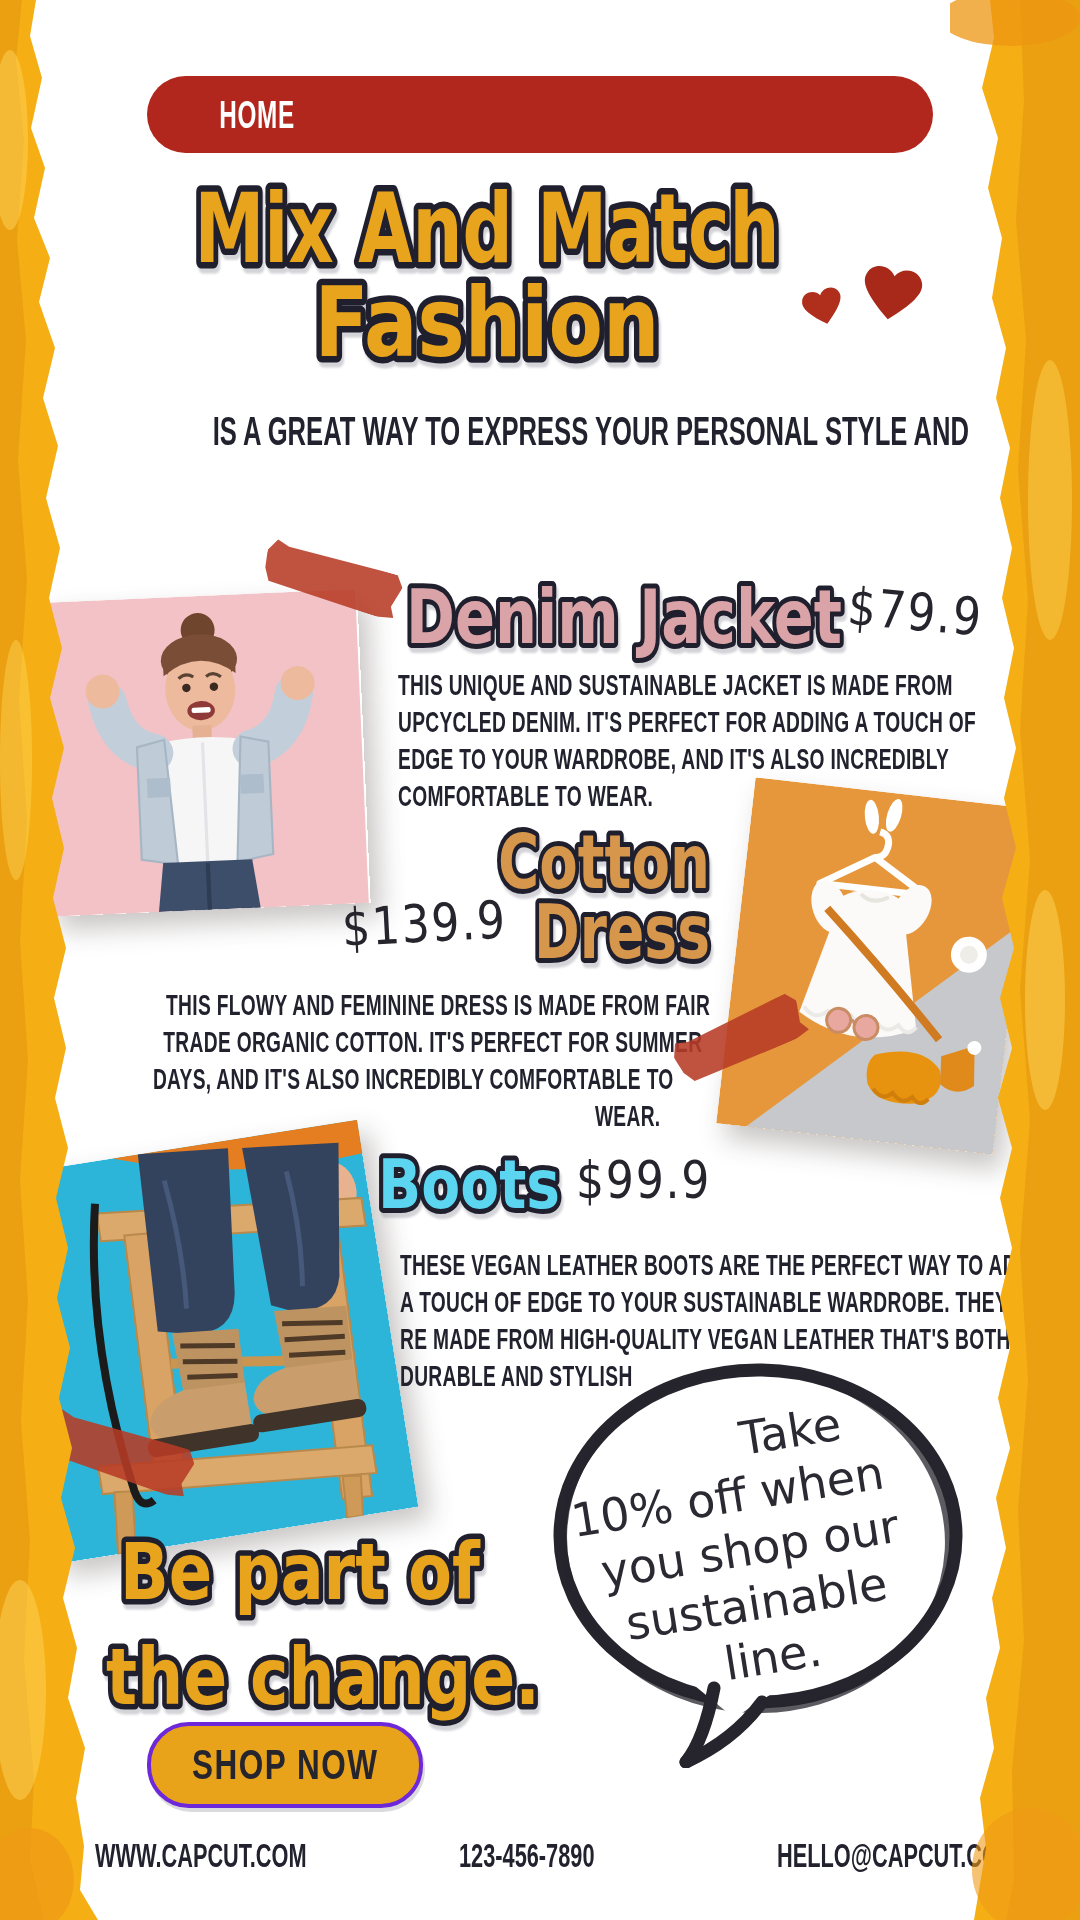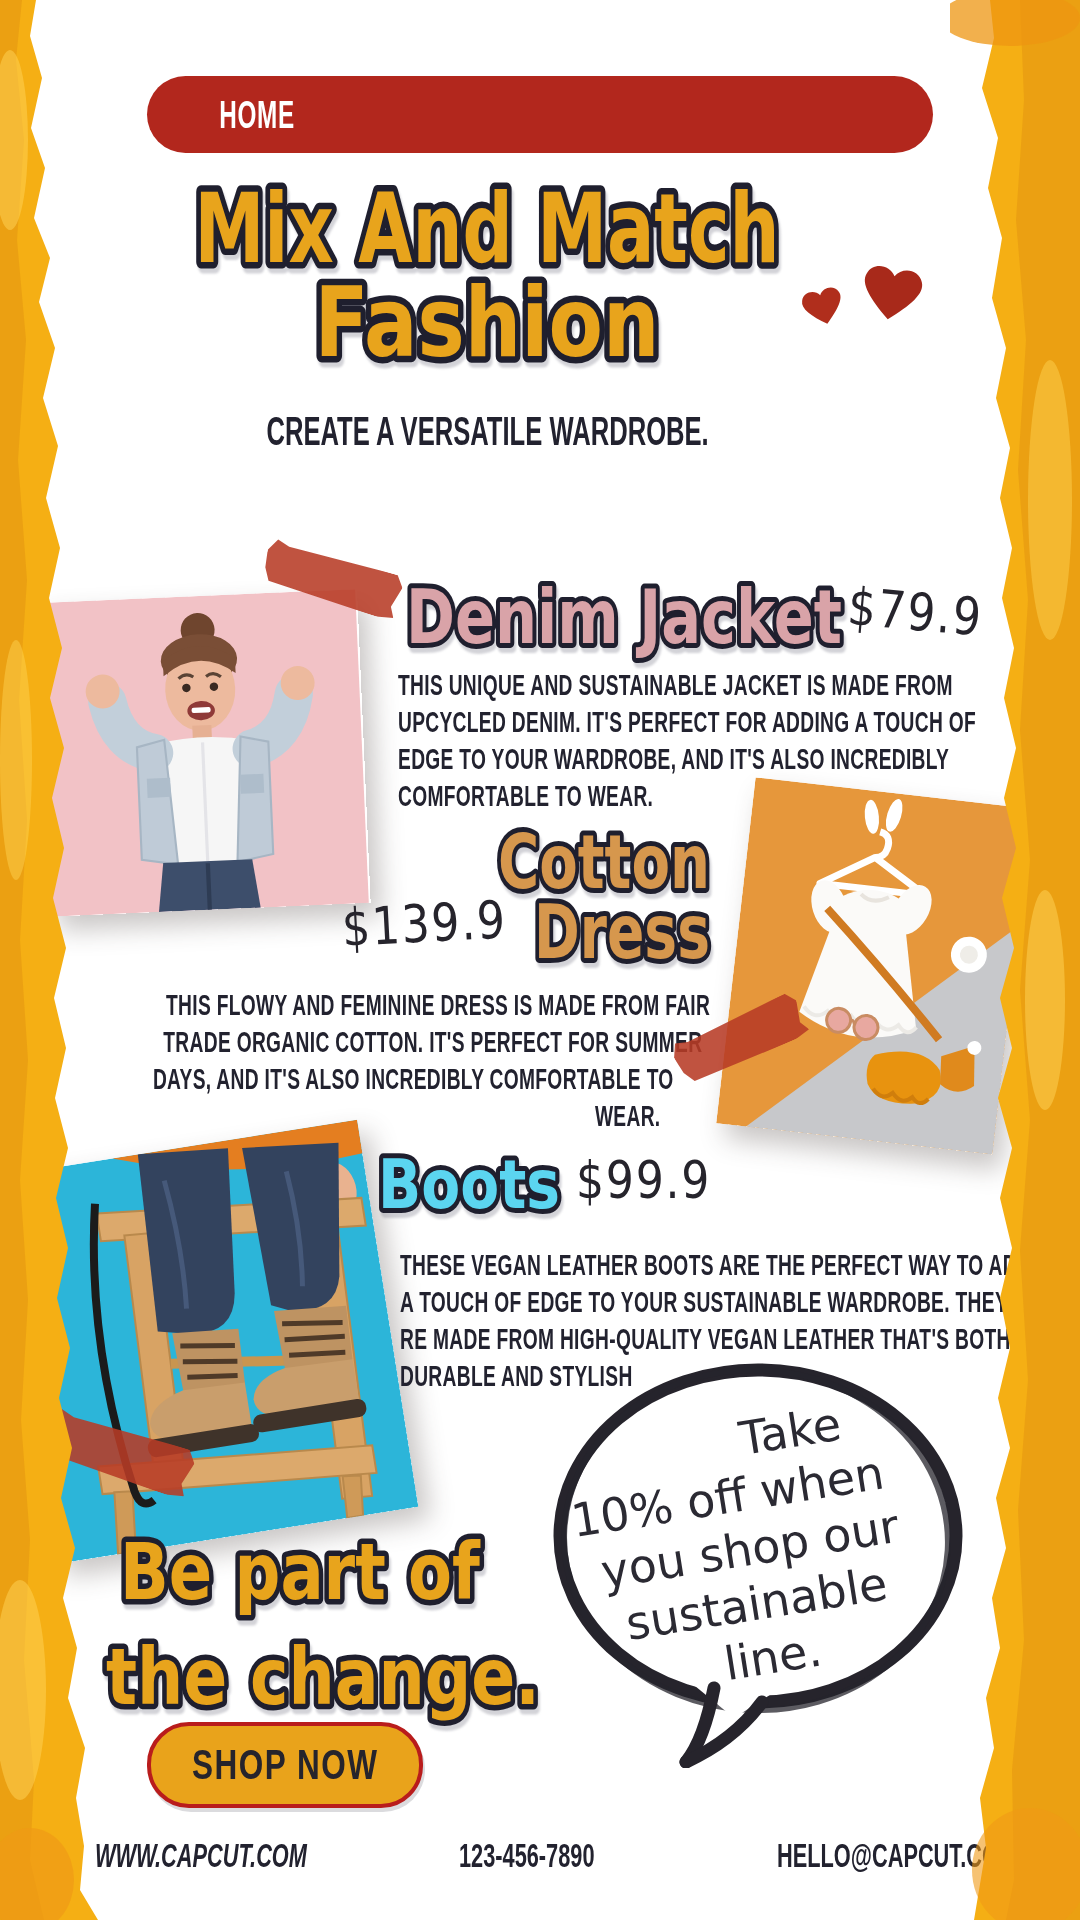--- a/index.html
+++ b/index.html
@@ -37,21 +37,21 @@
         clip-path:polygon(0 30%,5% 2%,14% 10%,94% 0,100% 24%,96% 70%,100% 92%,88% 100%,7% 94%,2% 68%);}
   
   .promo-text{left:560px;top:1412px;width:380px;transform:rotate(-9deg);z-index:22;
               font-family:"DejaVu Sans",sans-serif;color:#2B2A33;font-size:46px;line-height:55px;text-align:center;}
   .promo-text .pl{white-space:nowrap;}
   .pl0{transform:translateX(58px);}
   .pl1{transform:translateX(-14px);}
   .pl3{transform:translateX(-2px);}
   .pl4{transform:translateX(6px);}
   
-  .shop-btn{left:147px;top:1722px;width:268px;height:78px;background:#E9A31B;border:4px solid #b91c1c;
+  .shop-btn{left:147px;top:1722px;width:268px;height:78px;background:#E9A31B;border:4px solid #6d28d9;
             border-radius:42px;display:flex;align-items:center;justify-content:center;cursor:pointer;z-index:25;
             box-shadow:2px 4px 0 rgba(110,110,125,.25);}
   .shop-btn span{display:inline-block;transform:scaleX(0.75);font-size:42px;font-weight:700;
                  letter-spacing:2px;color:#26242C;white-space:nowrap;}
   
   .footer-item{position:absolute;top:1836px;font-size:34px;z-index:25;}
   .edge{position:absolute;top:0;height:1920px;width:130px;z-index:40;pointer-events:none;}
 </style>
 </head>
 <body>
@@ -84,21 +84,21 @@
   <text x="487" y="134" text-anchor="middle" font-size="96" fill="#E8A41C" stroke-width="13" textLength="585" lengthAdjust="spacingAndGlyphs">Mix And Match</text>
   <text x="487" y="228" text-anchor="middle" font-size="96" fill="#E8A41C" stroke-width="13" textLength="345" lengthAdjust="spacingAndGlyphs">Fashion</text>
 </svg>
 
 <svg class="abs" style="left:775px;top:252px;z-index:20;" width="165" height="100" viewBox="0 0 165 100">
   <path transform="translate(20,42) scale(1.05) rotate(-14)" fill="#B02E1C" d="M23 7 C19 0 8 0 5 8 C2 15 10 24 23 35 C36 24 44 15 41 8 C38 0 27 0 23 7 Z"></path>
   <path transform="translate(86,8) scale(1.55) rotate(9)" fill="#A8291A" d="M23 7 C19 0 8 0 5 8 C2 15 10 24 23 35 C36 24 44 15 41 8 C38 0 27 0 23 7 Z"></path>
 </svg>
 
 <div class="abs subtitle">
-  <div class="sline"><span class="cx cx-c">CREATE A VERSATILE WARDROBE.</span></div>
+  <div class="sline"><span class="cx cx-c">IS A GREAT WAY TO EXPRESS YOUR PERSONAL STYLE AND</span></div>
 </div>
 
 <div class="photo" style="left:42px;top:596px;width:322px;height:314px;transform:rotate(-2.5deg);">
   <svg viewBox="0 0 300 296">
     <rect width="300" height="296" fill="#F2C2C6"></rect>
     <circle cx="150" cy="32" r="16" fill="#6F452E"></circle>
     <ellipse cx="150" cy="60" rx="36" ry="24" fill="#7A4E36"></ellipse>
     <ellipse cx="150" cy="88" rx="33" ry="39" fill="#EDBA9E"></ellipse>
     <path d="M116 74 Q150 48 184 74 L184 60 Q150 34 116 60 Z" fill="#7A4E36"></path>
     <circle cx="137" cy="86" r="4" fill="#3A2A22"></circle>
@@ -234,21 +234,21 @@
 
 <svg class="bub" style="left:88px;top:1520px;" width="480" height="210" viewBox="0 0 480 210">
   <text x="212" y="79" text-anchor="middle" font-size="78" fill="#E8A41C" stroke-width="11" textLength="360" lengthAdjust="spacingAndGlyphs">Be part of</text>
   <text x="235" y="184" text-anchor="middle" font-size="78" fill="#E8A41C" stroke-width="11" textLength="434" lengthAdjust="spacingAndGlyphs">the change.</text>
 </svg>
 
 <div class="abs shop-btn">
   <span>SHOP NOW</span>
 </div>
 
-<div class="footer-item" style="left:95px;font-style:italic;">
+<div class="footer-item" style="left:95px;">
   <span class="cx cx-l">WWW.CAPCUT.COM</span>
 </div>
 <div class="footer-item" style="left:459px;">
   <span class="cx cx-l">123-456-7890</span>
 </div>
 <div class="footer-item" style="left:777px;">
   <span class="cx cx-l">HELLO@CAPCUT.COM</span>
 </div>
 
 </body></html>

